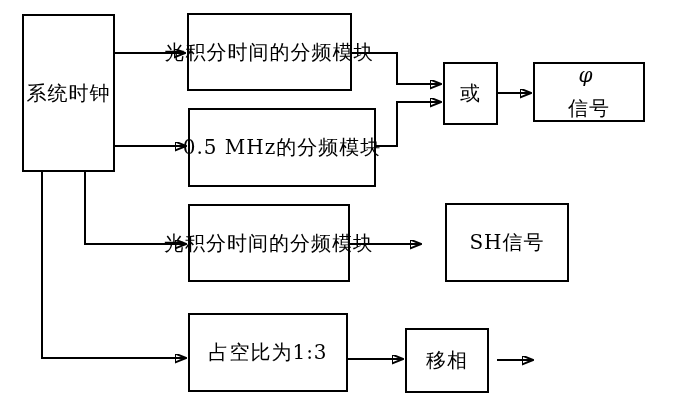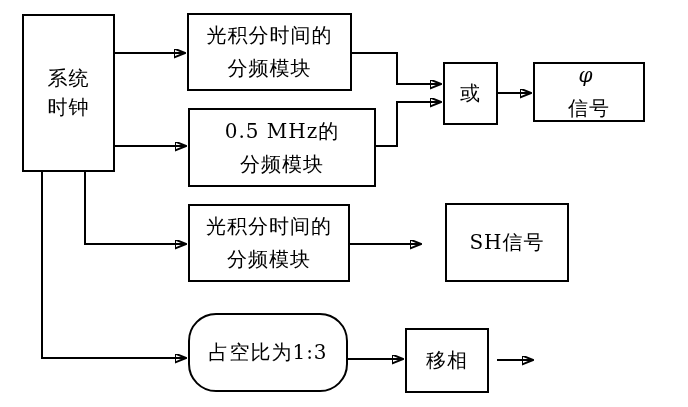--- a/index.html
+++ b/index.html
@@ -12,39 +12,38 @@
     overflow:hidden;
   }
   .wires{position:absolute;left:0;top:0;width:688px;height:407px;}
   .wires path{stroke:#000;stroke-width:2;fill:none;}
   .node{
     position:absolute;
     box-sizing:border-box;
     border:2px solid #000;
     background:#ffffff;
     display:flex;
-    flex-direction:column;
     align-items:center;
     justify-content:center;
     text-align:center;
     font-size:20px;
     line-height:33px;
     letter-spacing:1px;
     white-space:nowrap;
   }
   .node span{display:block;}
   
   .n-sys   {left:22px;  top:14px;  width:93px;  height:158px; line-height:29px; }
   .n-divA  {left:187px; top:13px;  width:165px; height:78px;}
   .n-divB  {left:188px; top:108px; width:188px; height:79px;}
   .n-or    {left:443px; top:62px;  width:55px;  height:63px;}
   .n-phi   {left:533px; top:62px;  width:112px; height:60px;}
   .n-divC  {left:188px; top:204px; width:162px; height:78px;}
   .n-sh    {left:445px; top:203px; width:124px; height:79px;}
-  .n-divD  {left:188px; top:313px; width:160px; height:79px;border-radius:28px;}
+  .n-divD  {left:188px; top:313px; width:160px; height:79px;}
   .n-shift {left:405px; top:328px; width:84px;  height:65px;}
   .n-rs    {left:535px; top:327px; width:113px; height:65px;}
   .phi-sym{font-style:italic;margin-right:6px;display:inline;}
   .inline-label{display:inline;}
 </style>
 </head>
 <body>
 
 <div class="stage">
 

